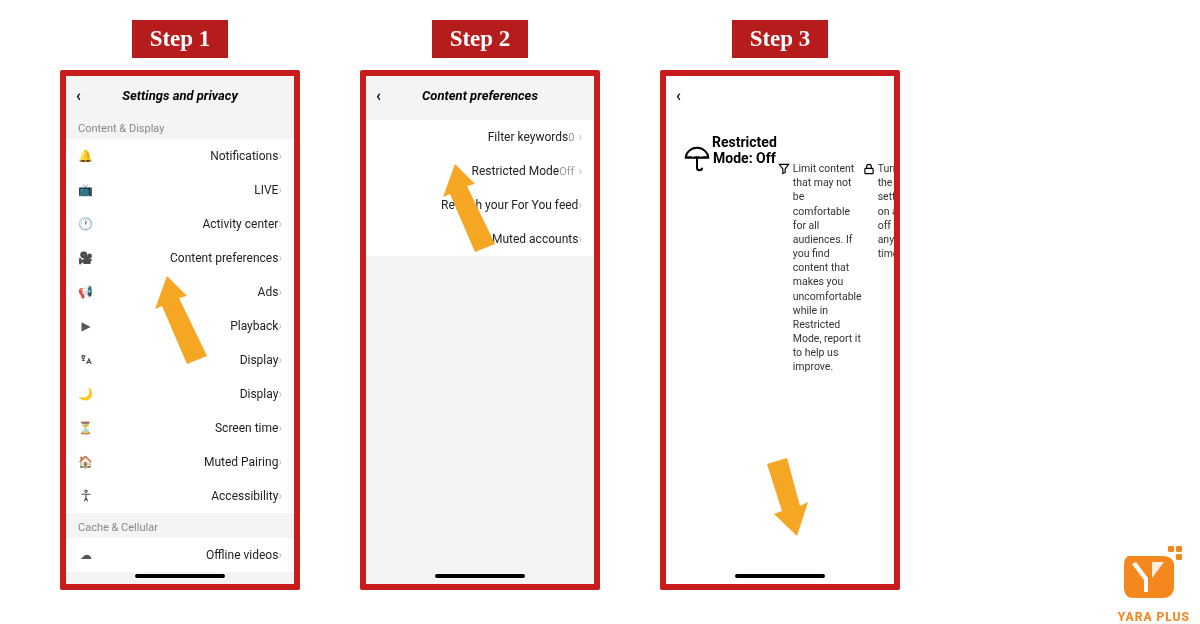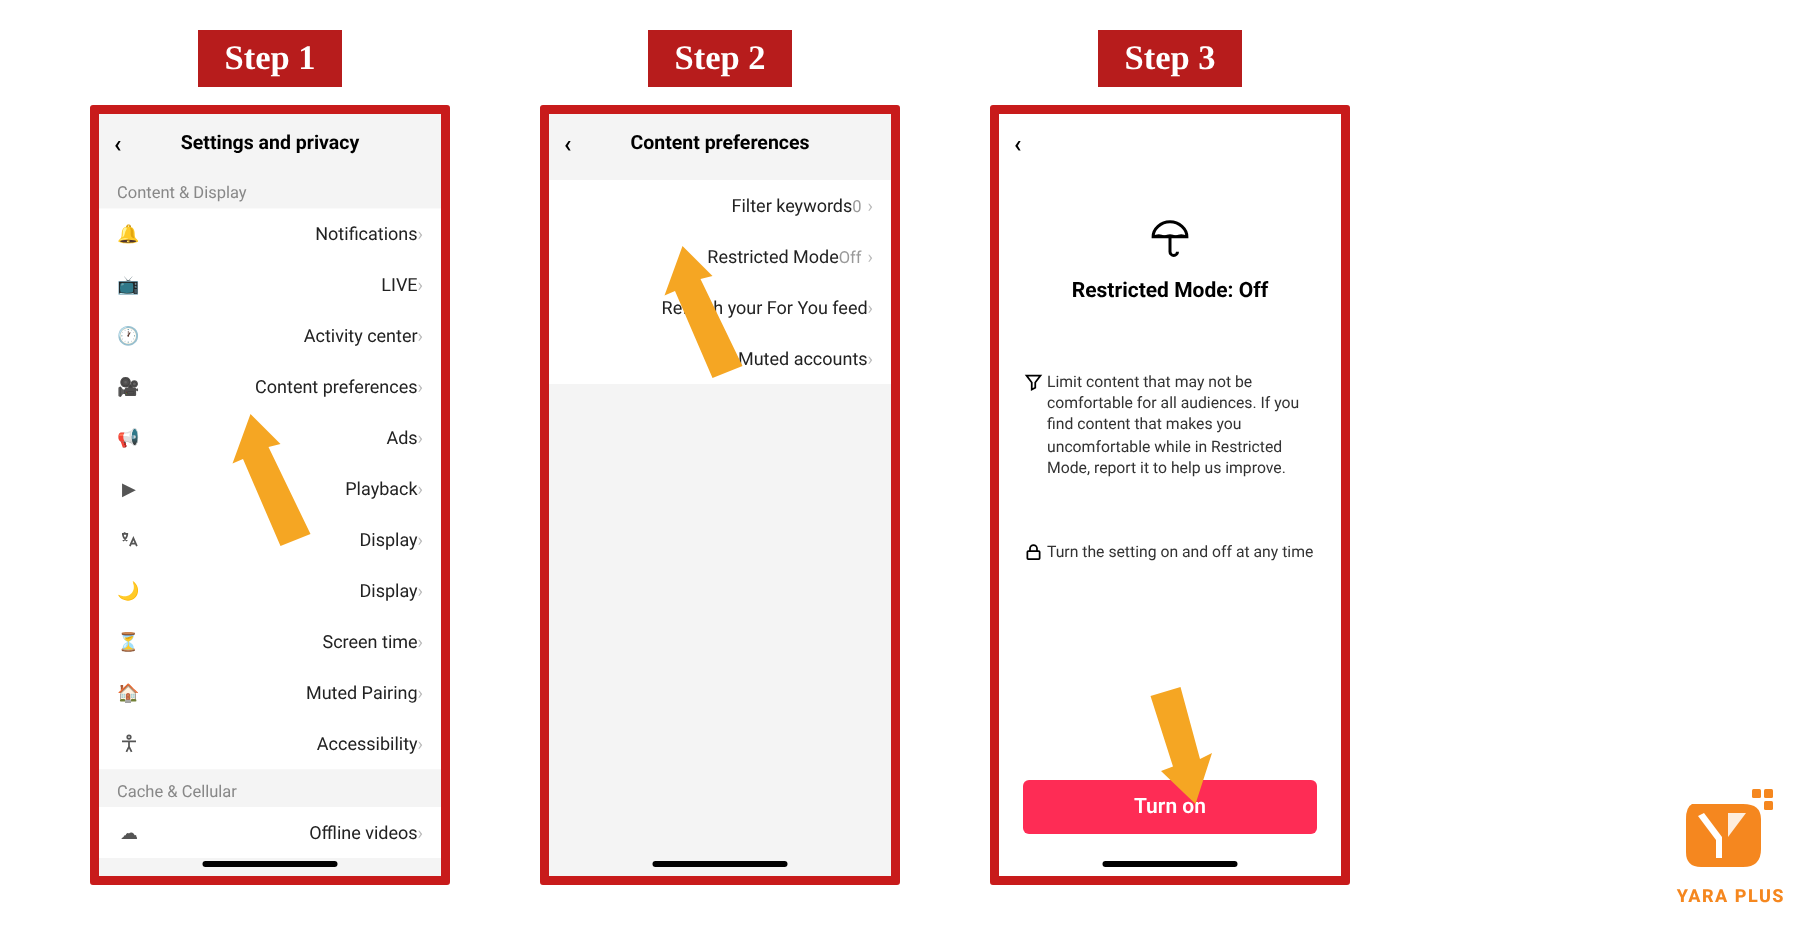--- a/index.html
+++ b/index.html
@@ -3,40 +3,40 @@
 <meta charset="utf-8">
 <style>
   * { box-sizing: border-box; margin: 0; padding: 0; font-family: -apple-system, BlinkMacSystemFont, "Segoe UI", Roboto, sans-serif; }
   body { background: #fff; width: 1200px; height: 624px; position: relative; }
   .stage { display: flex; gap: 60px; padding: 20px 60px; align-items: flex-start; }
   .step-col { display: flex; flex-direction: column; align-items: center; }
   .step-label { background: #b71c1c; color: #fff; font-weight: 700; font-size: 23px; padding: 6px 18px; margin-bottom: 12px; font-family: "Times New Roman", serif; }
   .phone { width: 240px; height: 520px; border: 6px solid #c81b1b; background: #f4f4f4; position: relative; overflow: hidden; border-radius: 2px; }
   .phone-header { display: flex; align-items: center; height: 38px; background: #f4f4f4; position: relative; }
   .back { position: absolute; left: 10px; font-size: 16px; font-weight: 600; }
-  .title { width: 100%; text-align: center; font-weight: 700; font-size: 13px; }
+  .title { width: 100%; text-align: center; font-weight: 700; font-size: 13px; font-style: italic; }
   .section-label { font-size: 11px; color: #888; padding: 8px 12px 4px; background: #f4f4f4; }
   .list { background: #fff; }
   .row { display: flex; align-items: center; height: 34px; padding: 0 12px; font-size: 12px; color: #222; }
   .row .icon { width: 16px; height: 16px; margin-right: 10px; display: flex; align-items: center; justify-content: center; color: #555; }
   .row .label { flex: 1; text-align: right; }
   .row .value { color: #999; font-size: 11px; margin-right: 4px; }
   .row .chev { color: #bbb; font-size: 12px; }
   .home-bar { position: absolute; bottom: 6px; left: 50%; transform: translateX(-50%); width: 90px; height: 4px; background: #000; border-radius: 2px; }
   
-  .rm-body { background: #fff; height: calc(100% - 38px); padding: 20px 16px 0; display: flex; flex-direction: column; }
+  .rm-body { background: #fff; height: calc(100% - 38px); padding: 20px 16px 0; display: flex; flex-direction: row; }
   .umbrella { display: flex; justify-content: center; margin: 10px 0 12px; }
   .rm-title { text-align: center; font-weight: 700; font-size: 14px; margin-bottom: 18px; }
   .info-row { display: flex; font-size: 10.5px; color: #333; line-height: 1.35; margin-bottom: 14px; margin-top: 28px; }
   .info-row .i { flex: 0 0 16px; }
   .turn-on { margin-top: auto; margin-bottom: 28px; background: #fe2c55; color: #fff; text-align: center; padding: 10px 0; border-radius: 4px; font-size: 14px; font-weight: 600; }
   
   .arrow { position: absolute; pointer-events: none; }
   
-  .logo { position: absolute; right: 10px; bottom: 20px; text-align: center; }
+  .logo { position: absolute; right: 10px; bottom: 0; text-align: center; }
   .logo-text { color: #f5871f; font-weight: 800; font-size: 12px; letter-spacing: 1px; margin-top: 2px; }
   svg { display: block; }
 </style>
 </head>
 <body>
 
 <div class="stage">
 
   <div class="step-col">
     <div class="step-label">Step 1</div>

